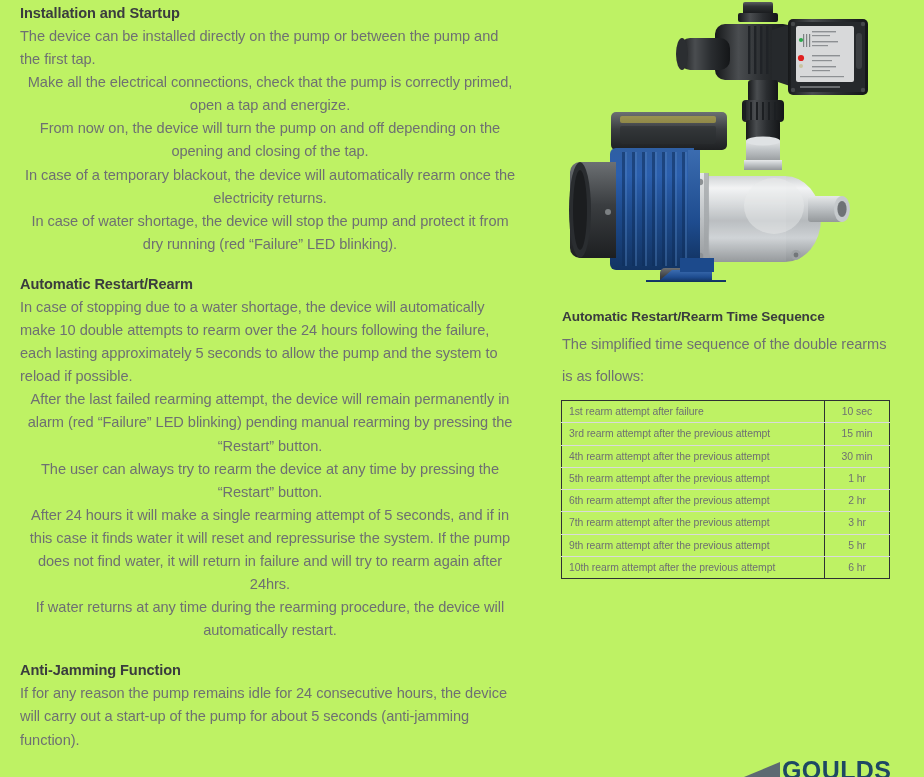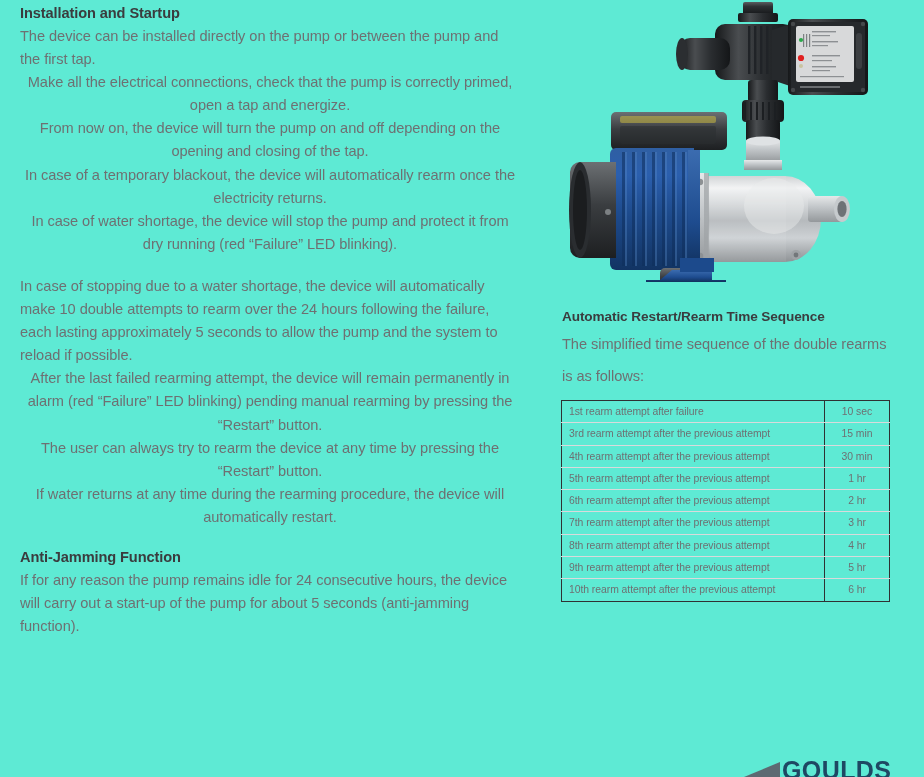--- a/index.html
+++ b/index.html
@@ -12,21 +12,21 @@
     height: 777px;
     position: relative;
     overflow: hidden;
     font-family: "Liberation Sans", sans-serif;
     -webkit-font-smoothing: antialiased;
   }
   .page {
     position: relative;
     width: 924px;
     height: 777px;
-    background: #5eead4;
+    background: #bef264;
   }
 
   
   .left-col {
     position: absolute;
     left: 20px;
     top: 4px;
     width: 500px;
   }
   .section { margin: 0 0 0 0; }
@@ -141,23 +141,25 @@
     <div class="section">
       <h2 class="section-heading">Installation and Startup</h2>
       <p class="body-text">The device can be installed directly on the pump or between the pump and the first tap.</p>
       <p class="body-text">Make all the electrical connections, check that the pump is correctly primed, open a tap and energize.</p>
       <p class="body-text">From now on, the device will turn the pump on and off depending on the opening and closing of the tap.</p>
       <p class="body-text">In case of a temporary blackout, the device will automatically rearm once the electricity returns.</p>
       <p class="body-text">In case of water shortage, the device will stop the pump and protect it from dry running (red “Failure” LED blinking).</p>
     </div>
 
     <div class="section">
+      <h2 class="section-heading">Automatic Restart/Rearm</h2>
       <p class="body-text">In case of stopping due to a water shortage, the device will automatically make 10 double attempts to rearm over the 24 hours following the failure, each lasting approximately 5 seconds to allow the pump and the system to reload if possible.</p>
       <p class="body-text">After the last failed rearming attempt, the device will remain permanently in alarm (red “Failure” LED blinking) pending manual rearming by pressing the “Restart” button.</p>
       <p class="body-text">The user can always try to rearm the device at any time by pressing the “Restart” button.</p>
+      <p class="body-text">After 24 hours it will make a single rearming attempt of 5 seconds, and if in this case it finds water it will reset and repressurise the system. If the pump does not find water, it will return in failure and will try to rearm again after 24hrs.</p>
       <p class="body-text">If water returns at any time during the rearming procedure, the device will automatically restart.</p>
     </div>
 
     <div class="section">
       <h2 class="section-heading">Anti-Jamming Function</h2>
       <p class="body-text">If for any reason the pump remains idle for 24 consecutive hours, the device will carry out a start-up of the pump for about 5 seconds (anti-jamming function).</p>
     </div>
 
   </div>
 
@@ -365,24 +367,20 @@
         </tr>
         <tr>
           <td>6th rearm attempt after the previous attempt</td>
           <td class="val">2 hr</td>
         </tr>
         <tr>
           <td>7th rearm attempt after the previous attempt</td>
           <td class="val">3 hr</td>
         </tr>
         <tr>
-          <td>8th rearm attempt after the previous attempt</td>
-          <td class="val">4 hr</td>
-        </tr>
-        <tr>
           <td>9th rearm attempt after the previous attempt</td>
           <td class="val">5 hr</td>
         </tr>
         <tr>
           <td>10th rearm attempt after the previous attempt</td>
           <td class="val">6 hr</td>
         </tr>
       </tbody>
     </table>
   </div>

